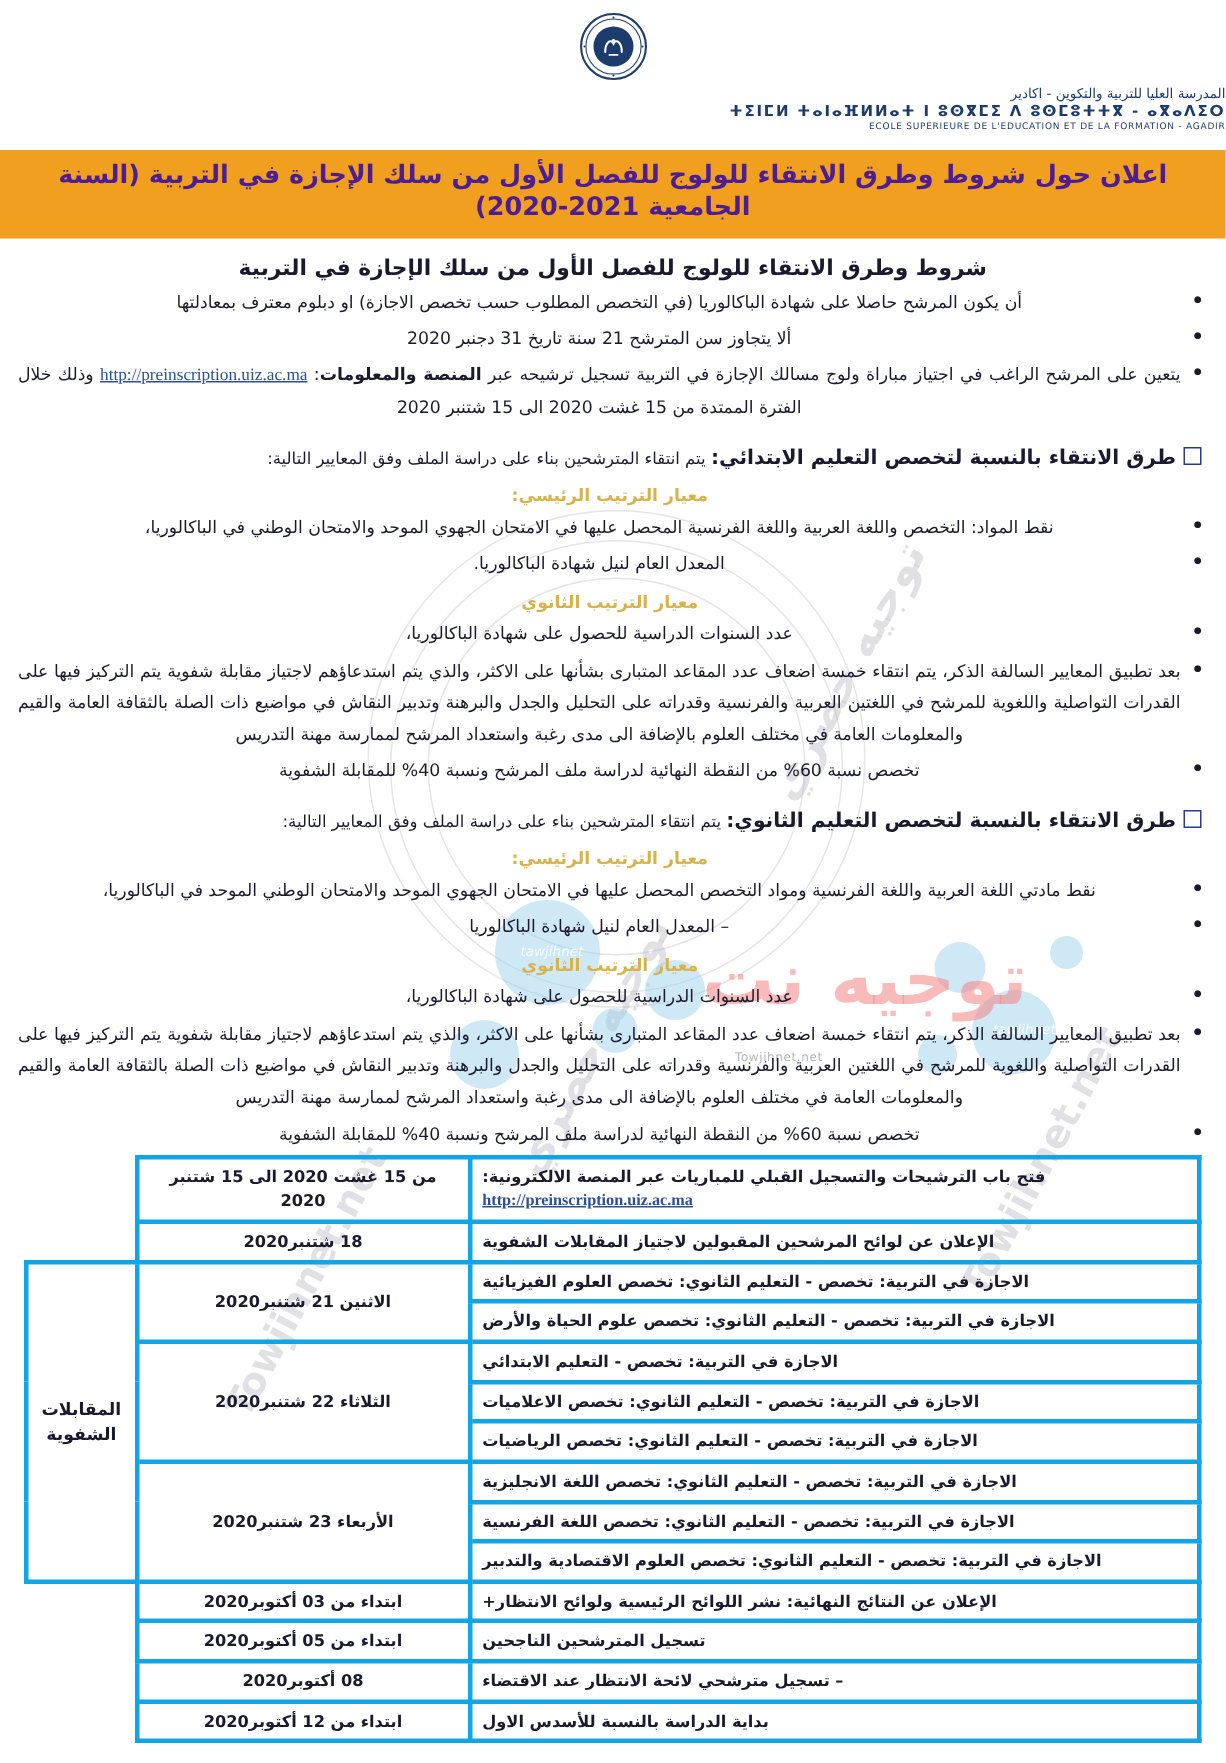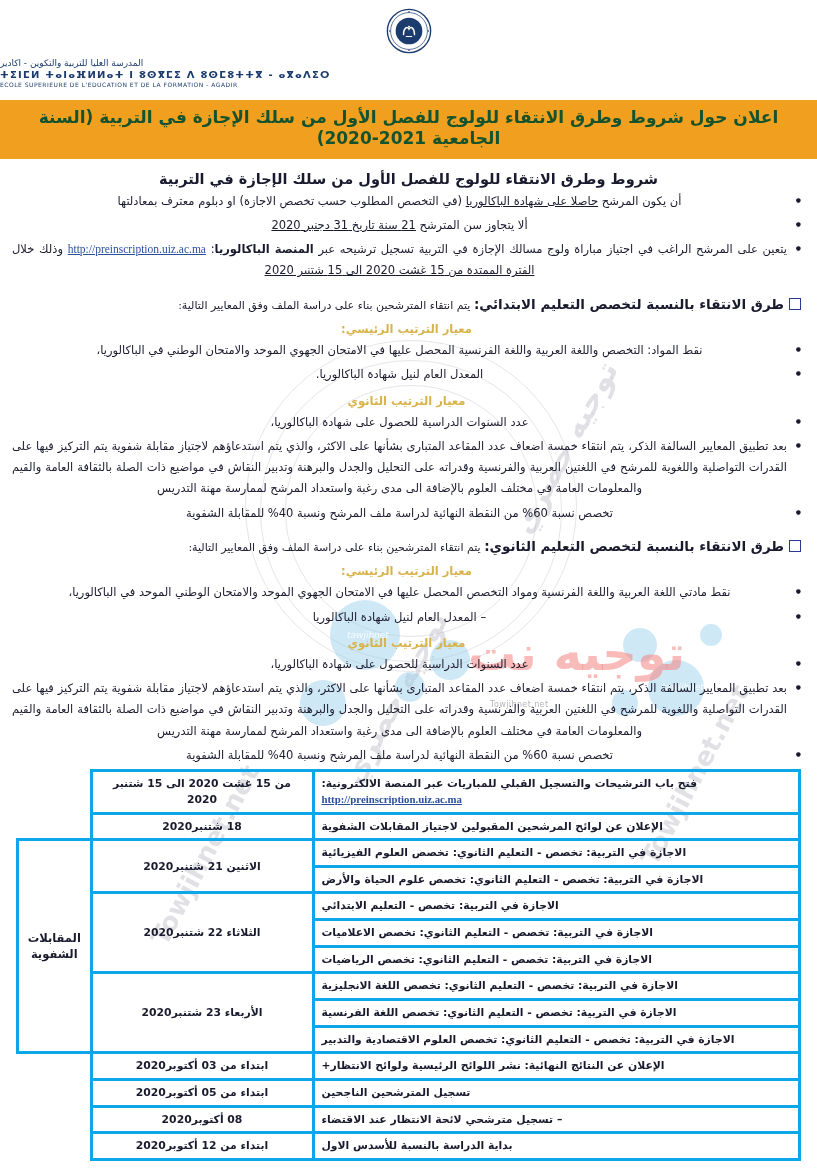--- a/index.html
+++ b/index.html
@@ -71,21 +71,21 @@
     font-style: italic;
     color: rgba(255,255,255,0.85);
     white-space: nowrap;
   }
 
   
   .page { position: relative; z-index: 2; }
 
   
   .logo-block {
-    text-align: left;
+    text-align: right;
     padding-top: 8px;
   }
   .seal {
     width: 46px;
     height: 46px;
     margin: 0 auto;
     display: block;
   }
   .logo-ar {
     font-size: 9px;
@@ -176,21 +176,21 @@
     right: 0;
     top: 0;
     font-size: 6px;
     line-height: 2.9;
     color: #1a1a2e;
   }
   ul.bl li.just {
     text-align: justify;
     text-align-last: center;
   }
-  .u { text-decoration: underline; }
+  .u { }
   .lnk {
     color: #2b4f9e;
     text-decoration: underline;
     direction: ltr;
     unicode-bidi: embed;
     font-family: Liberation Serif, serif;
   }
 
   
   .sched-title {
@@ -274,35 +274,35 @@
       <circle cx="50" cy="8" r="1.6" fill="#1c3c6e"></circle>
       <circle cx="50" cy="92" r="1.6" fill="#1c3c6e"></circle>
       <circle cx="8" cy="50" r="1.6" fill="#1c3c6e"></circle>
       <circle cx="92" cy="50" r="1.6" fill="#1c3c6e"></circle>
     </svg>
     <div class="logo-ar">المدرسة العليا للتربية والتكوين - اكادير</div>
     <div class="logo-tif">ⵜⵉⵏⵎⵍ ⵜⴰⵏⴰⴼⵍⵍⴰⵜ ⵏ ⵓⵙⴳⵎⵉ ⴷ ⵓⵙⵎⵓⵜⵜⴳ - ⴰⴳⴰⴷⵉⵔ</div>
     <div class="logo-fr">ECOLE SUPERIEURE DE L'EDUCATION ET DE LA FORMATION - AGADIR</div>
   </div>
 
-  <div class="banner" style="background: rgb(240, 160, 30); color: #14532d;">اعلان حول شروط وطرق الانتقاء للولوج للفصل الأول من سلك الإجازة في التربية (السنة الجامعية 2021-2020)</div>
+  <div class="banner" style="background: rgb(240, 160, 30); color: #4c1d95;">اعلان حول شروط وطرق الانتقاء للولوج للفصل الأول من سلك الإجازة في التربية (السنة الجامعية 2021-2020)</div>
 
   <div class="subtitle">شروط وطرق الانتقاء للولوج للفصل الأول من سلك الإجازة في التربية</div>
 
   <div class="body-wrap">
 
     <ul class="bl">
       <li>
         أن يكون المرشح <span class="u">حاصلا على شهادة الباكالوريا</span> (في التخصص المطلوب حسب تخصص الاجازة) او دبلوم معترف بمعادلتها
       </li>
       <li>
         ألا يتجاوز سن المترشح <span class="u">21 سنة تاريخ 31 دجنبر 2020</span>
       </li>
       <li class="just">
-        يتعين على المرشح الراغب في اجتياز مباراة ولوج مسالك الإجازة في التربية تسجيل ترشيحه عبر <strong>المنصة الباكالوريا</strong>:
+        يتعين على المرشح الراغب في اجتياز مباراة ولوج مسالك الإجازة في التربية تسجيل ترشيحه عبر <strong>المنصة والمعلومات</strong>:
         <a class="lnk" href="#">http://preinscription.uiz.ac.ma</a>
         وذلك خلال <span class="u">الفترة الممتدة من 15 غشت 2020 الى 15 شتنبر 2020</span>
       </li>
     </ul>
 
     <div class="sec-head">
       <span class="sqr"></span><span>طرق الانتقاء بالنسبة لتخصص التعليم الابتدائي:</span><span class="tail"> يتم انتقاء المترشحين بناء على دراسة الملف وفق المعايير التالية:</span>
     </div>
 
     <div class="crit">معيار الترتيب الرئيسي:</div>

